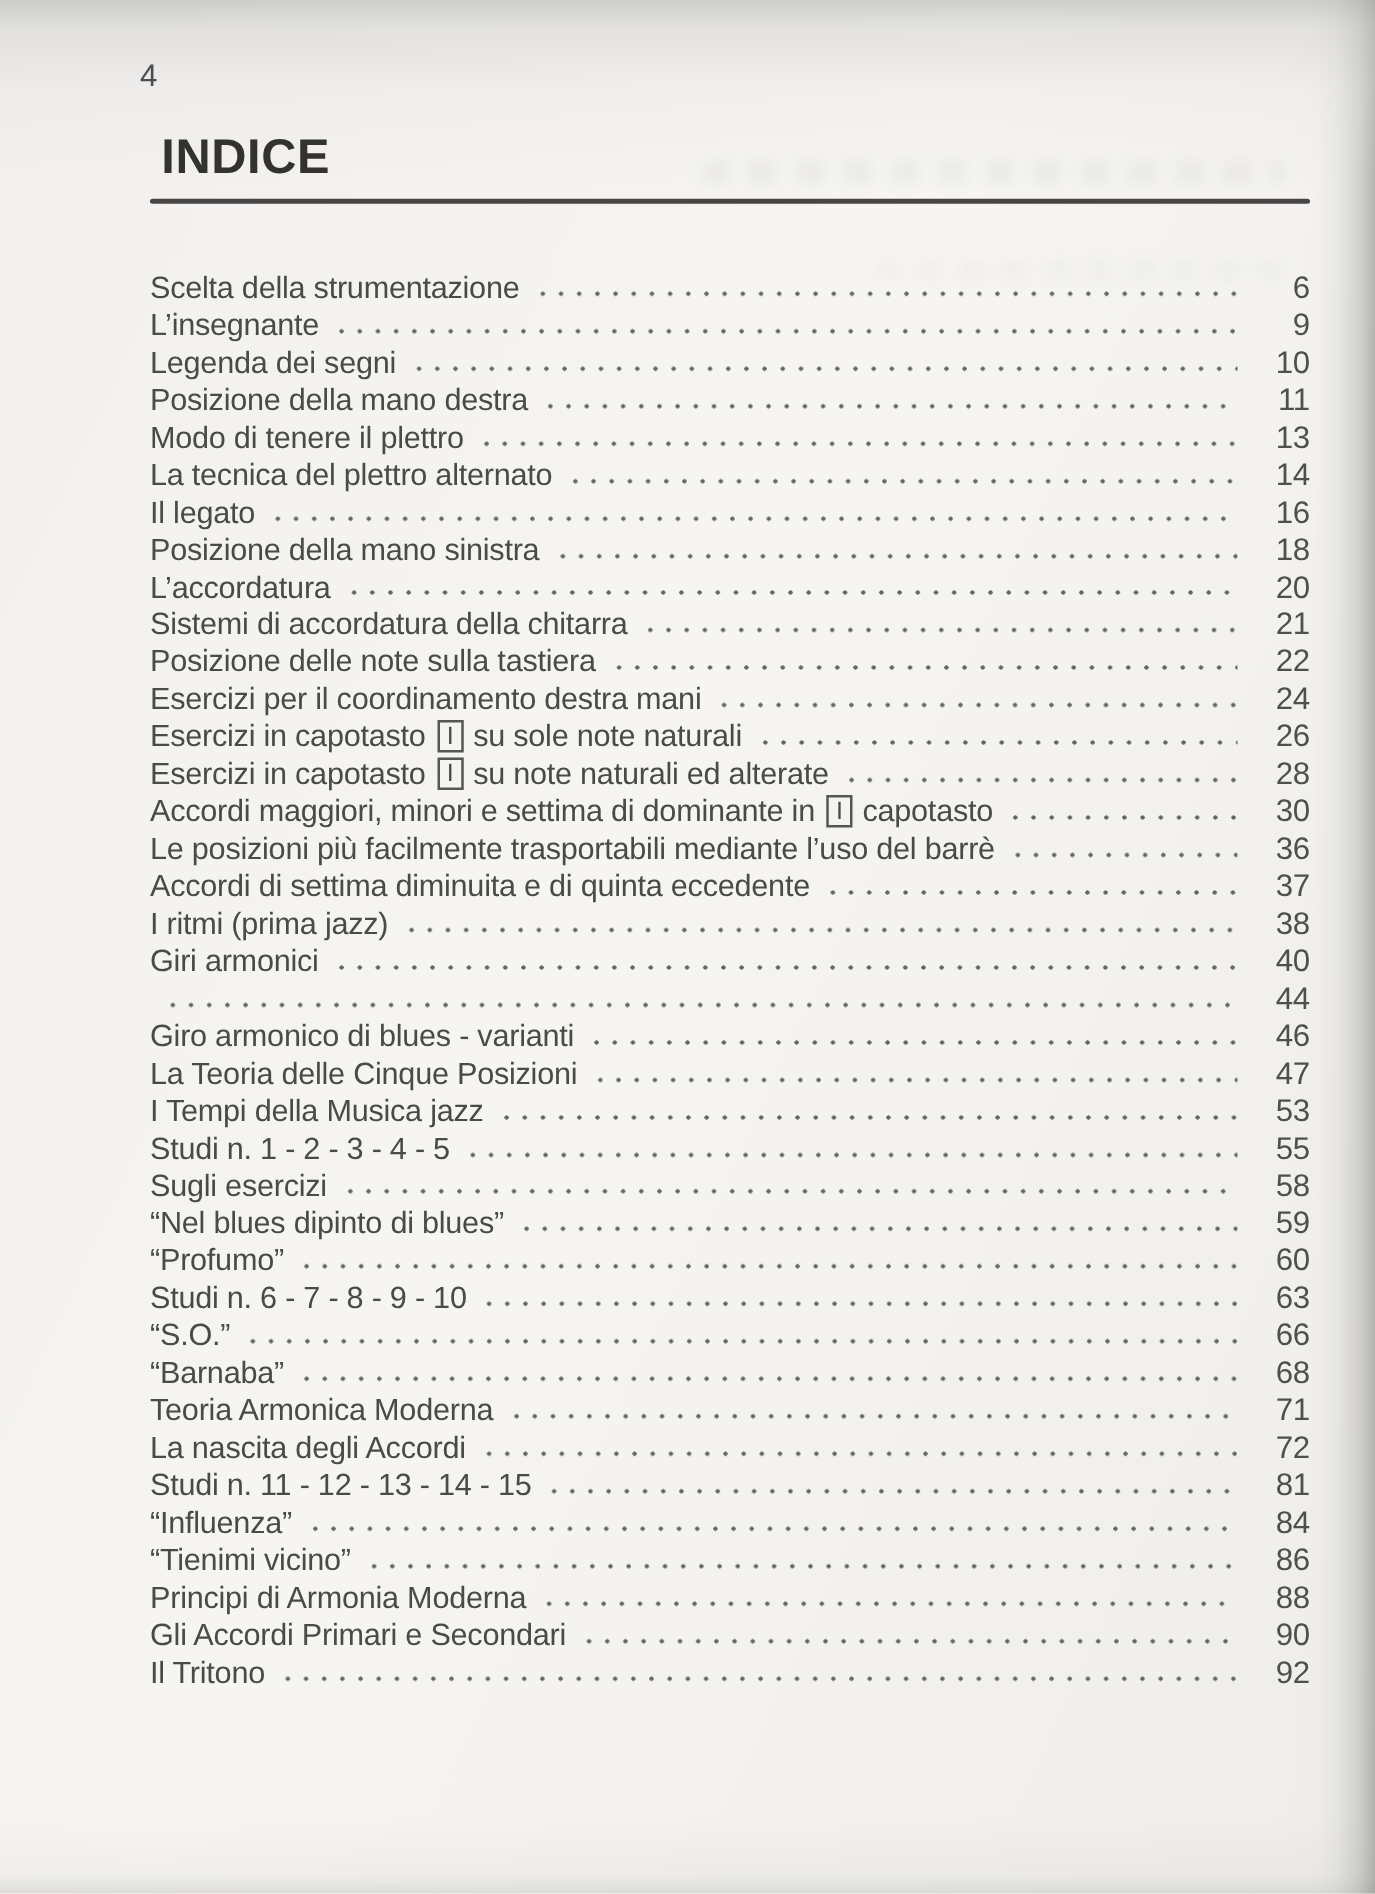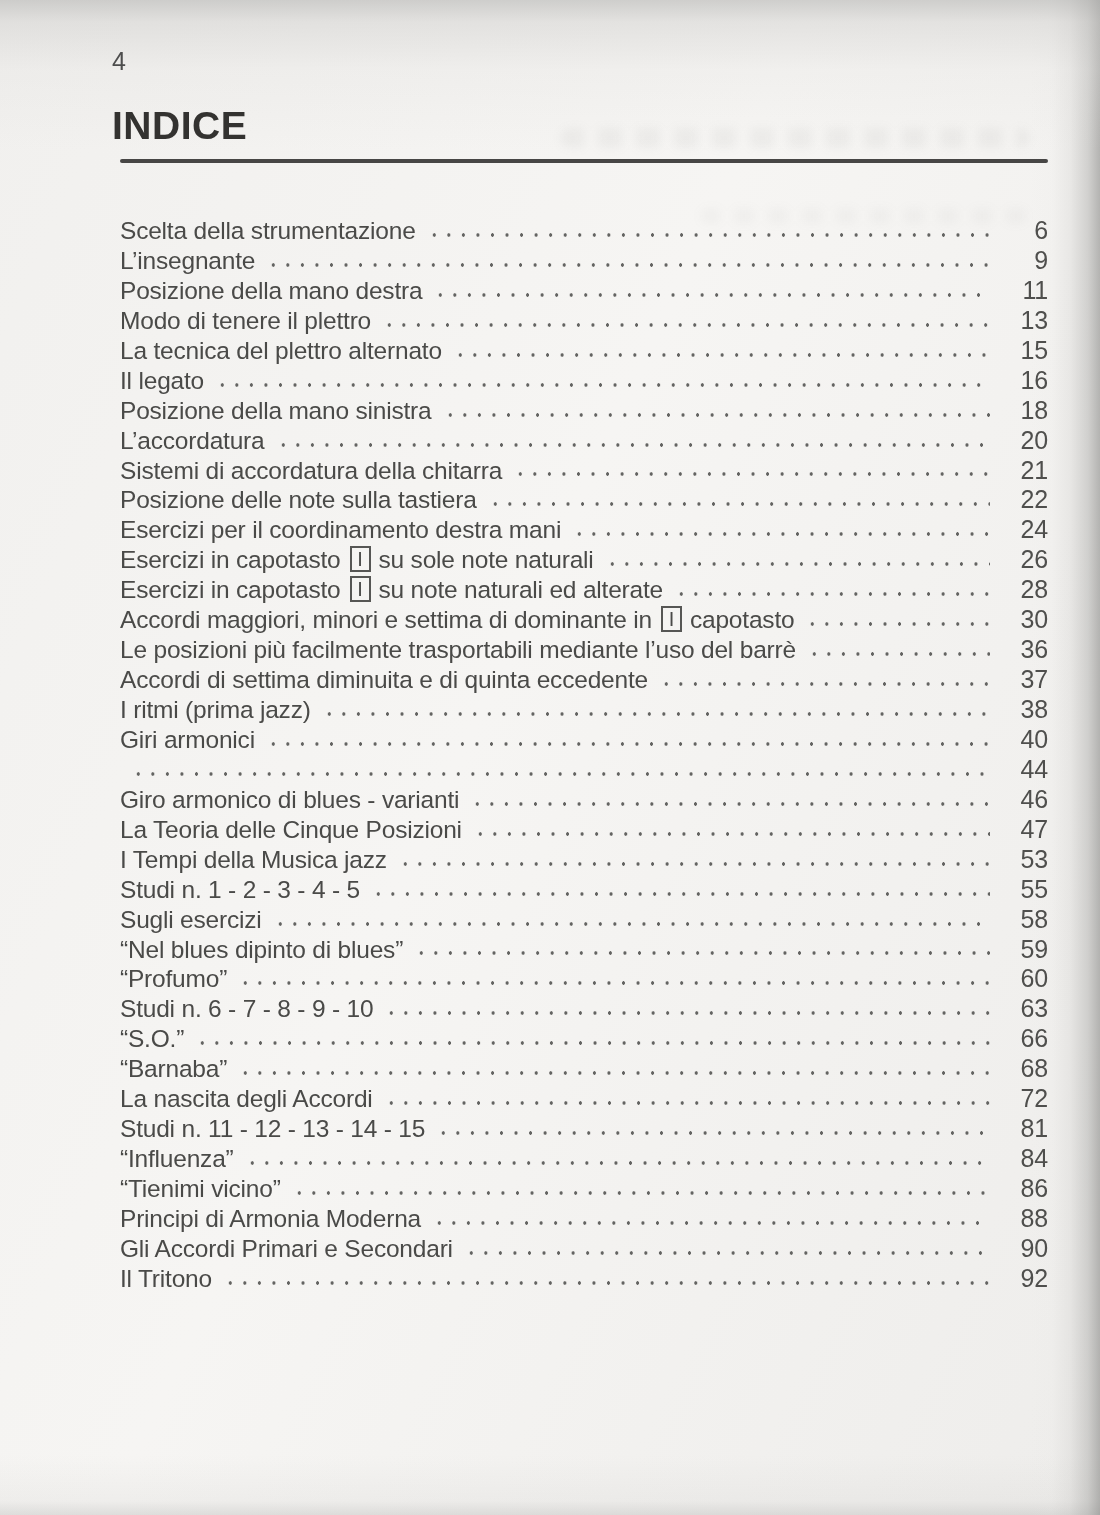--- a/index.html
+++ b/index.html
@@ -20,21 +20,21 @@
   .ghost-1{top:128px;left:560px;width:470px;height:20px;
     background:repeating-linear-gradient(90deg, rgba(130,130,128,.14) 0 24px, rgba(0,0,0,0) 24px 38px);border-radius:10px;}
   .ghost-2{top:208px;left:700px;width:330px;height:16px;
     background:repeating-linear-gradient(90deg, rgba(140,140,138,.10) 0 20px, rgba(0,0,0,0) 20px 34px);border-radius:8px;}
 
   .folio{
     position:absolute;left:112px;top:47px;
     font-size:25px;color:#4d4d4d;
   }
   .title{
-    position:absolute;left:112px;top:104px;margin:0;
+    position:absolute;left:129px;top:104px;margin:0;
     font-size:39px;font-weight:800;letter-spacing:.5px;color:#333230;
   }
   .rule{
     position:absolute;left:120px;top:159px;width:928px;height:4px;
     background:#474645;border-radius:2px;
   }
   .toc{
     position:absolute;left:120px;top:216px;width:928px;
   }
   .row{
@@ -81,40 +81,46 @@
   </div>
 
 
   <div class="row">
     <span class="t">L’insegnante</span>
 
     <span class="leader"></span>
     <span class="pg">9</span>
   </div>
 
+  <div class="row">
+    <span class="t">Legenda dei segni</span>
+
+    <span class="leader"></span>
+    <span class="pg">10</span>
+  </div>
 
   <div class="row">
     <span class="t">Posizione della mano destra</span>
 
     <span class="leader"></span>
     <span class="pg">11</span>
   </div>
 
   <div class="row">
     <span class="t">Modo di tenere il plettro</span>
 
     <span class="leader"></span>
     <span class="pg">13</span>
   </div>
 
   <div class="row">
     <span class="t">La tecnica del plettro alternato</span>
 
     <span class="leader"></span>
-    <span class="pg">15</span>
+    <span class="pg">14</span>
   </div>
 
   <div class="row">
     <span class="t">Il legato</span>
 
     <span class="leader"></span>
     <span class="pg">16</span>
   </div>
 
   <div class="row">
@@ -273,20 +279,26 @@
     <span class="pg">66</span>
   </div>
 
   <div class="row">
     <span class="t">“Barnaba”</span>
 
     <span class="leader"></span>
     <span class="pg">68</span>
   </div>
 
+  <div class="row">
+    <span class="t">Teoria Armonica Moderna</span>
+
+    <span class="leader"></span>
+    <span class="pg">71</span>
+  </div>
 
   <div class="row">
     <span class="t">La nascita degli Accordi</span>
 
     <span class="leader"></span>
     <span class="pg">72</span>
   </div>
 
   <div class="row">
     <span class="t">Studi n. 11 - 12 - 13 - 14 - 15</span>

